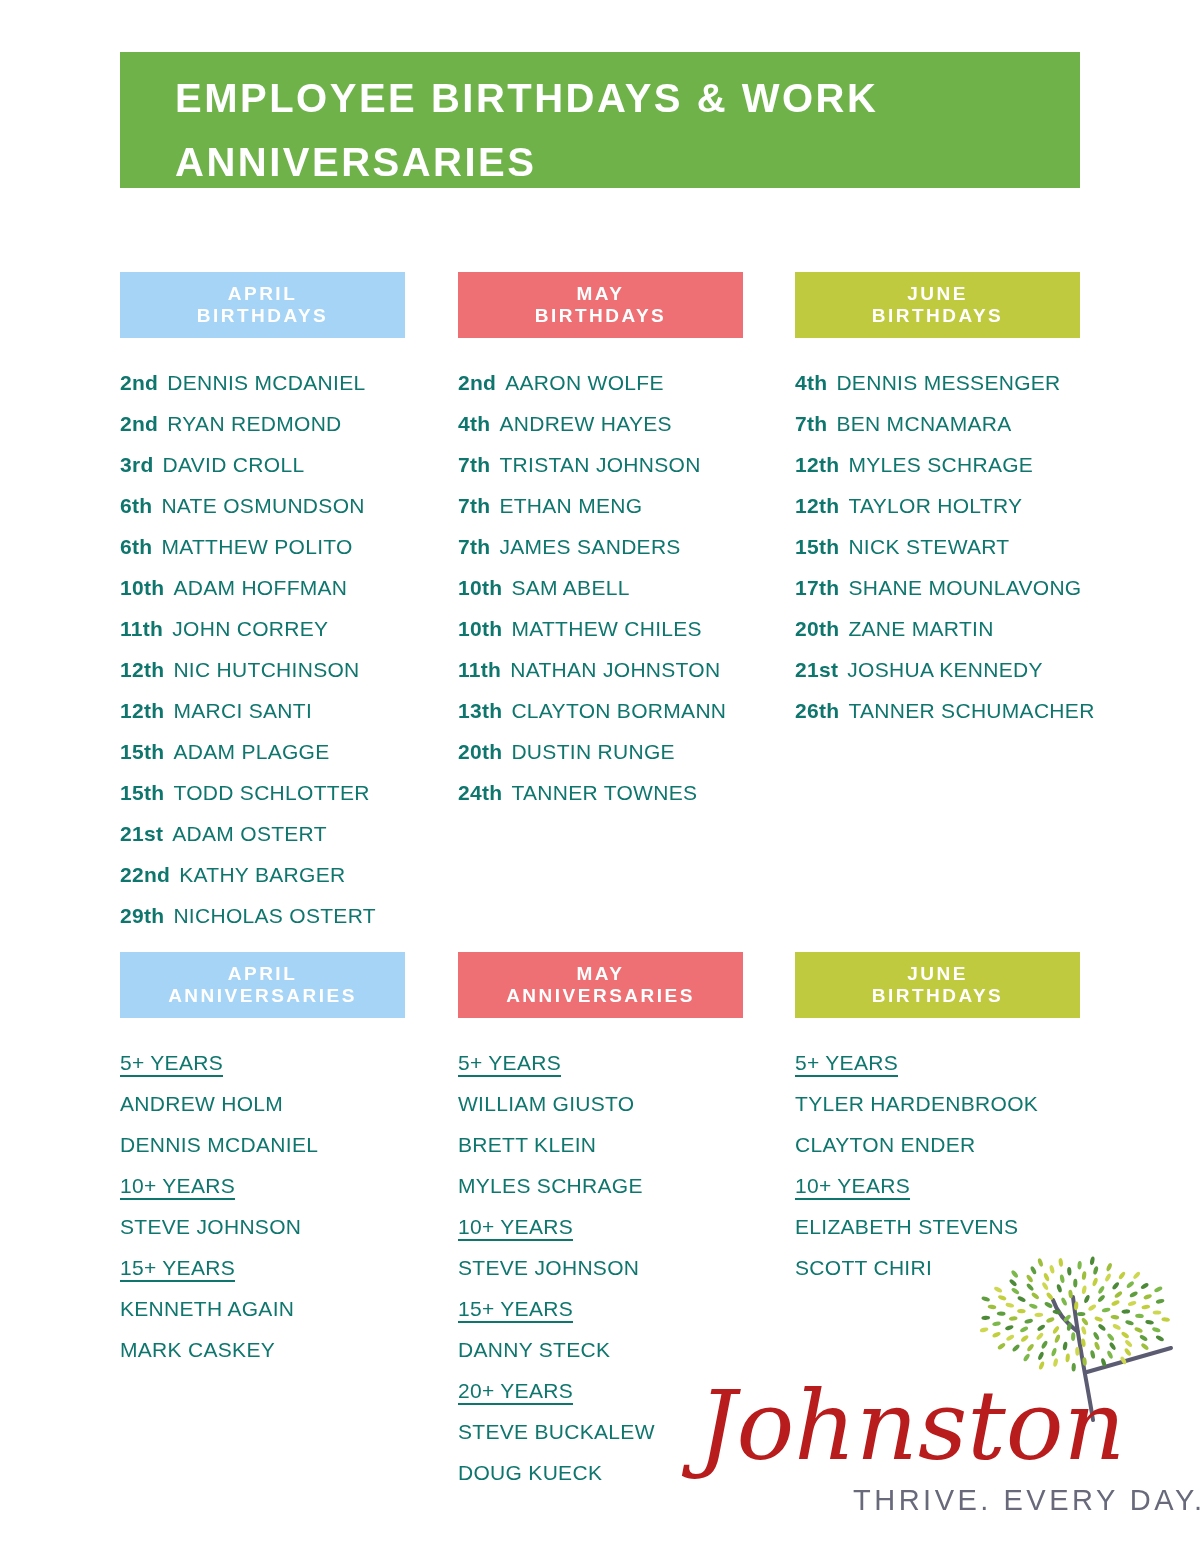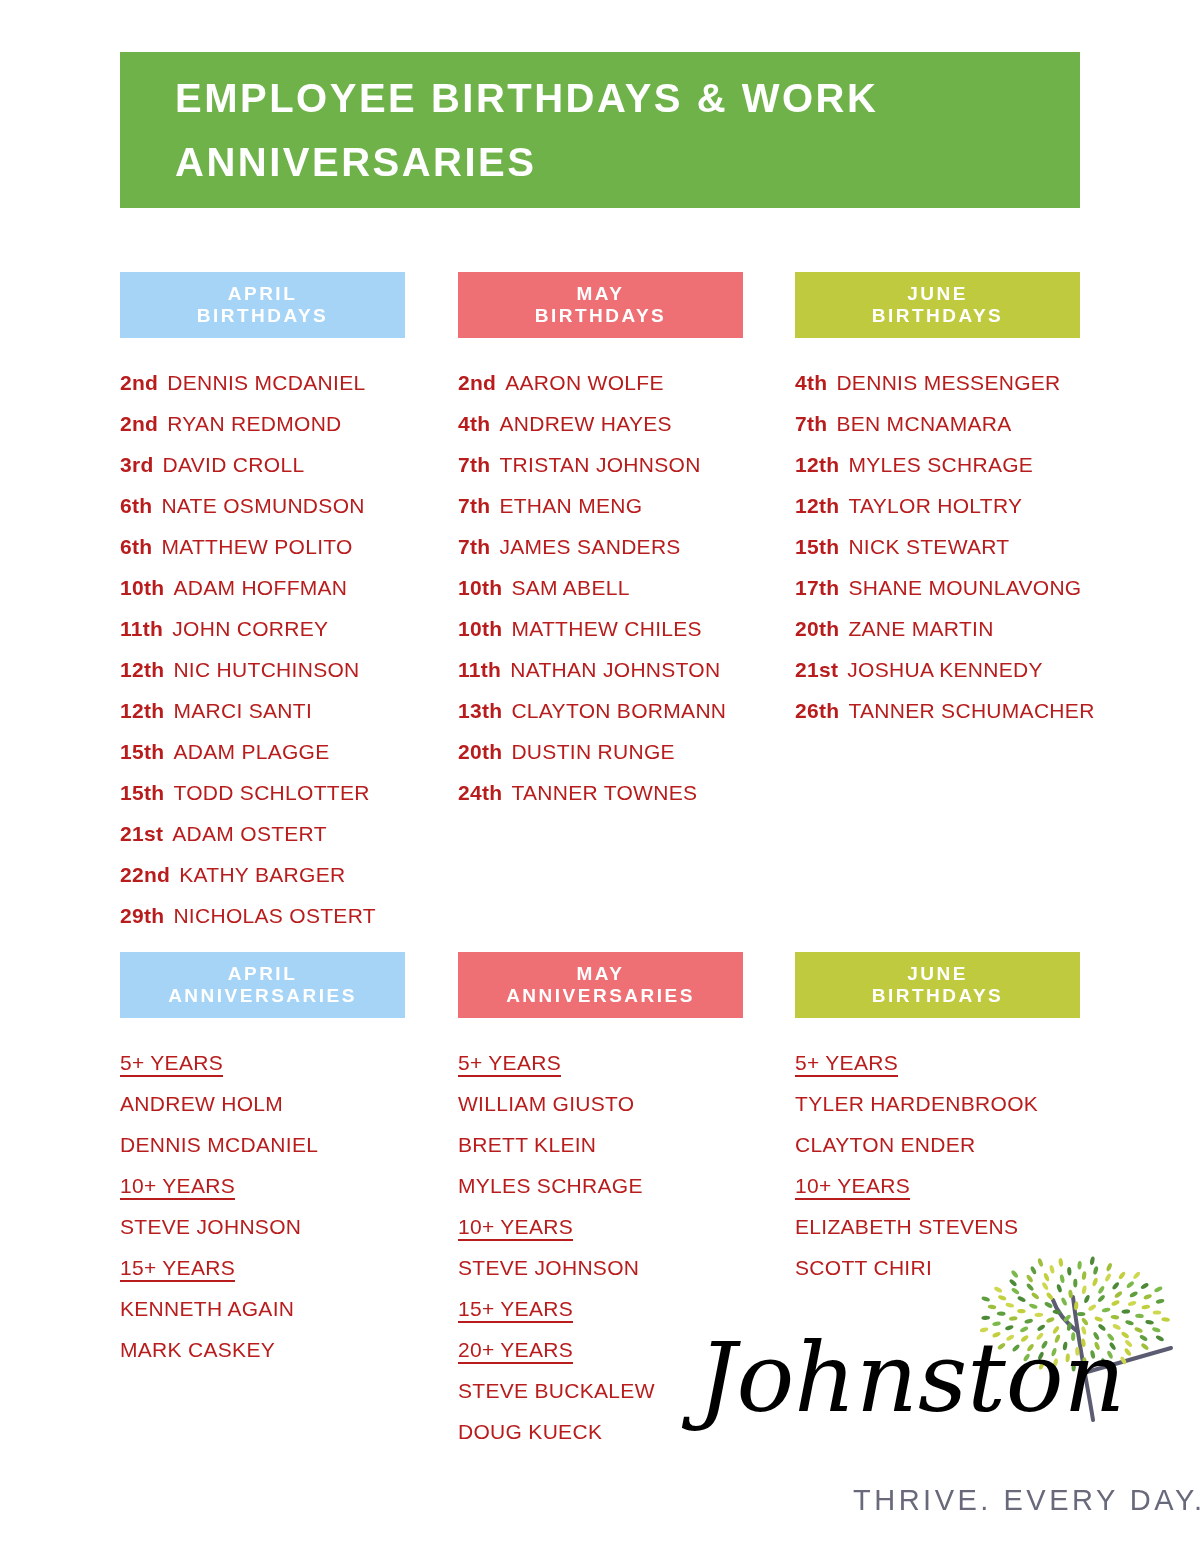--- a/index.html
+++ b/index.html
@@ -1,40 +1,40 @@
 <!DOCTYPE html>
 <html><head>
 <meta charset="utf-8">
 <style>
   html,body{margin:0;padding:0;}
   body{
     width:1200px;height:1553px;position:relative;background:#ffffff;
     font-family:"Liberation Sans",sans-serif;overflow:hidden;
   }
   .banner{
-    position:absolute;left:120px;top:52px;width:960px;height:156px;
+    position:absolute;left:120px;top:52px;width:960px;height:136px;
     color:#ffffff;box-sizing:border-box;
   }
   .banner .t{
     position:absolute;left:55px;font-size:40px;font-weight:700;letter-spacing:2.5px;
     white-space:nowrap;
   }
   .banner .t1{top:24px;}
   .banner .t2{top:88px;}
 
   .column{position:absolute;width:285px;}
   .col-header{
     height:66px;color:#ffffff;display:flex;flex-direction:column;
     align-items:center;justify-content:center;gap:0;
     font-size:19px;font-weight:600;letter-spacing:2.5px;text-align:center;
   }
   .col-list{margin-top:24px;}
   .b-row,.a-row{
     height:41px;display:flex;align-items:center;
-    font-size:21px;color:#b91c1c;letter-spacing:0.3px;white-space:nowrap;
+    font-size:21px;color:#0f766e;letter-spacing:0.3px;white-space:nowrap;
   }
   .b-day{font-weight:700;margin-right:9px;}
   .a-row.group{
     font-weight:400;
     text-decoration:underline;
     text-underline-offset:5px;
     text-decoration-thickness:2px;
   }
 
   .brand{
@@ -241,20 +241,21 @@
         <span>ANNIVERSARIES</span>
       </div>
       <div class="col-list">
         <div class="a-row group">5+ YEARS</div>
         <div class="a-row">WILLIAM GIUSTO</div>
         <div class="a-row">BRETT KLEIN</div>
         <div class="a-row">MYLES SCHRAGE</div>
         <div class="a-row group">10+ YEARS</div>
         <div class="a-row">STEVE JOHNSON</div>
         <div class="a-row group">15+ YEARS</div>
+        <div class="a-row">DANNY STECK</div>
         <div class="a-row group">20+ YEARS</div>
         <div class="a-row">STEVE BUCKALEW</div>
         <div class="a-row">DOUG KUECK</div>
       </div>
     </div>
     <div class="column" style="left: 795px; top: 952px;">
       <div class="col-header" style="background: rgb(191, 202, 62);">
         <span>JUNE</span>
         <span>BIRTHDAYS</span>
       </div>
@@ -388,15 +389,15 @@
       <ellipse cx="26.5" cy="94.2" rx="4.3" ry="2.1" transform="rotate(144 26.5 94.2)" fill="#9dbf3b"></ellipse>
       <ellipse cx="117.3" cy="8.8" rx="4.3" ry="2.1" transform="rotate(102 117.3 8.8)" fill="#4d8a38"></ellipse>
       <ellipse cx="148.4" cy="108.4" rx="4.3" ry="2.1" transform="rotate(60 148.4 108.4)" fill="#cdd74f"></ellipse>
       <ellipse cx="10.7" cy="47.0" rx="4.3" ry="2.1" transform="rotate(17 10.7 47.0)" fill="#5f9e3e"></ellipse>
       <ellipse cx="183.3" cy="37.4" rx="4.3" ry="2.1" transform="rotate(155 183.3 37.4)" fill="#7cb94a"></ellipse>
       <ellipse cx="66.6" cy="113.5" rx="4.3" ry="2.1" transform="rotate(112 66.6 113.5)" fill="#c2cf3c"></ellipse>
       <ellipse cx="65.4" cy="10.5" rx="4.3" ry="2.1" transform="rotate(70 65.4 10.5)" fill="#9dbf3b"></ellipse>
       <ellipse cx="184.9" cy="86.3" rx="4.3" ry="2.1" transform="rotate(27 184.9 86.3)" fill="#4d8a38"></ellipse>
       <ellipse cx="9.1" cy="77.9" rx="4.3" ry="2.1" transform="rotate(165 9.1 77.9)" fill="#cdd74f"></ellipse>
     </svg>
-  <div class="brand" style="color: #000000;">Johnston</div>
+  <div class="brand" style="color: #b91c1c; margin-top: 48px;">Johnston</div>
   <div class="tagline" style="color: rgb(104, 106, 123);">THRIVE. EVERY DAY.</div>
 </div>
 
 </body></html>

